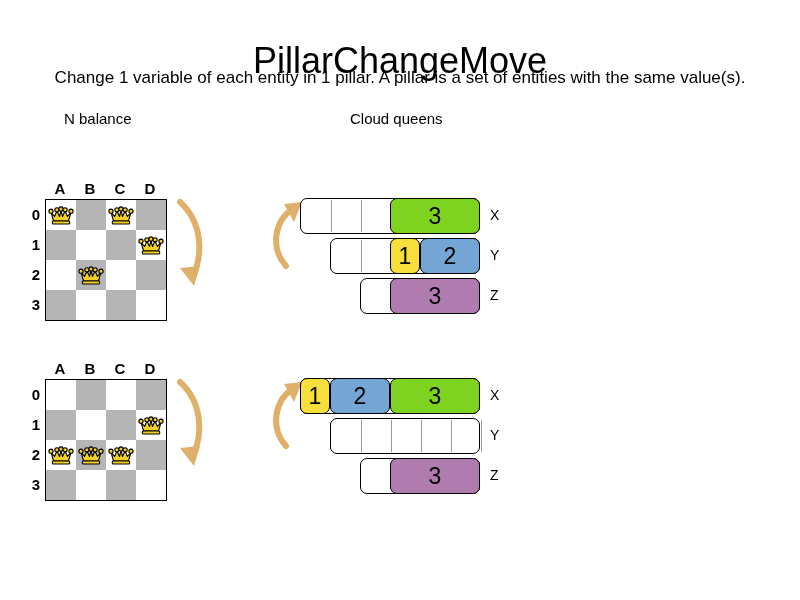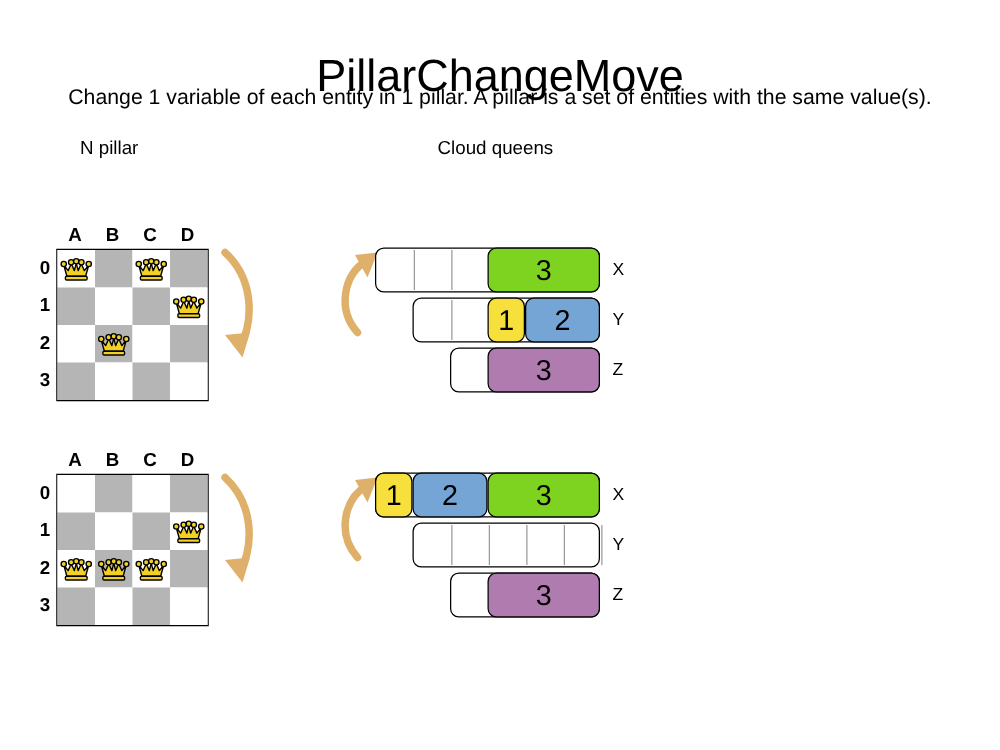--- a/index.html
+++ b/index.html
@@ -158,21 +158,21 @@
     width: 16px;
     text-align: left;
   }
 </style>
 </head>
 <body>
 
 <h1 id="title">PillarChangeMove</h1>
 <div id="subtitle">Change 1 variable of each entity in 1 pillar. A pillar is a set of entities with the same value(s).</div>
 
-<div class="section-caption" id="caption-nqueens">N pillar</div>
+<div class="section-caption" id="caption-nqueens">N balance</div>
 <div class="section-caption" id="caption-cloud">Cloud queens</div>
 
 <div class="board-block" id="board-block-before">
   <div class="file-labels">
       <div class="file-label" style="left: 0px;">A</div>
       <div class="file-label" style="left: 30px;">B</div>
       <div class="file-label" style="left: 60px;">C</div>
       <div class="file-label" style="left: 90px;">D</div>
     </div>
   <div class="board">

